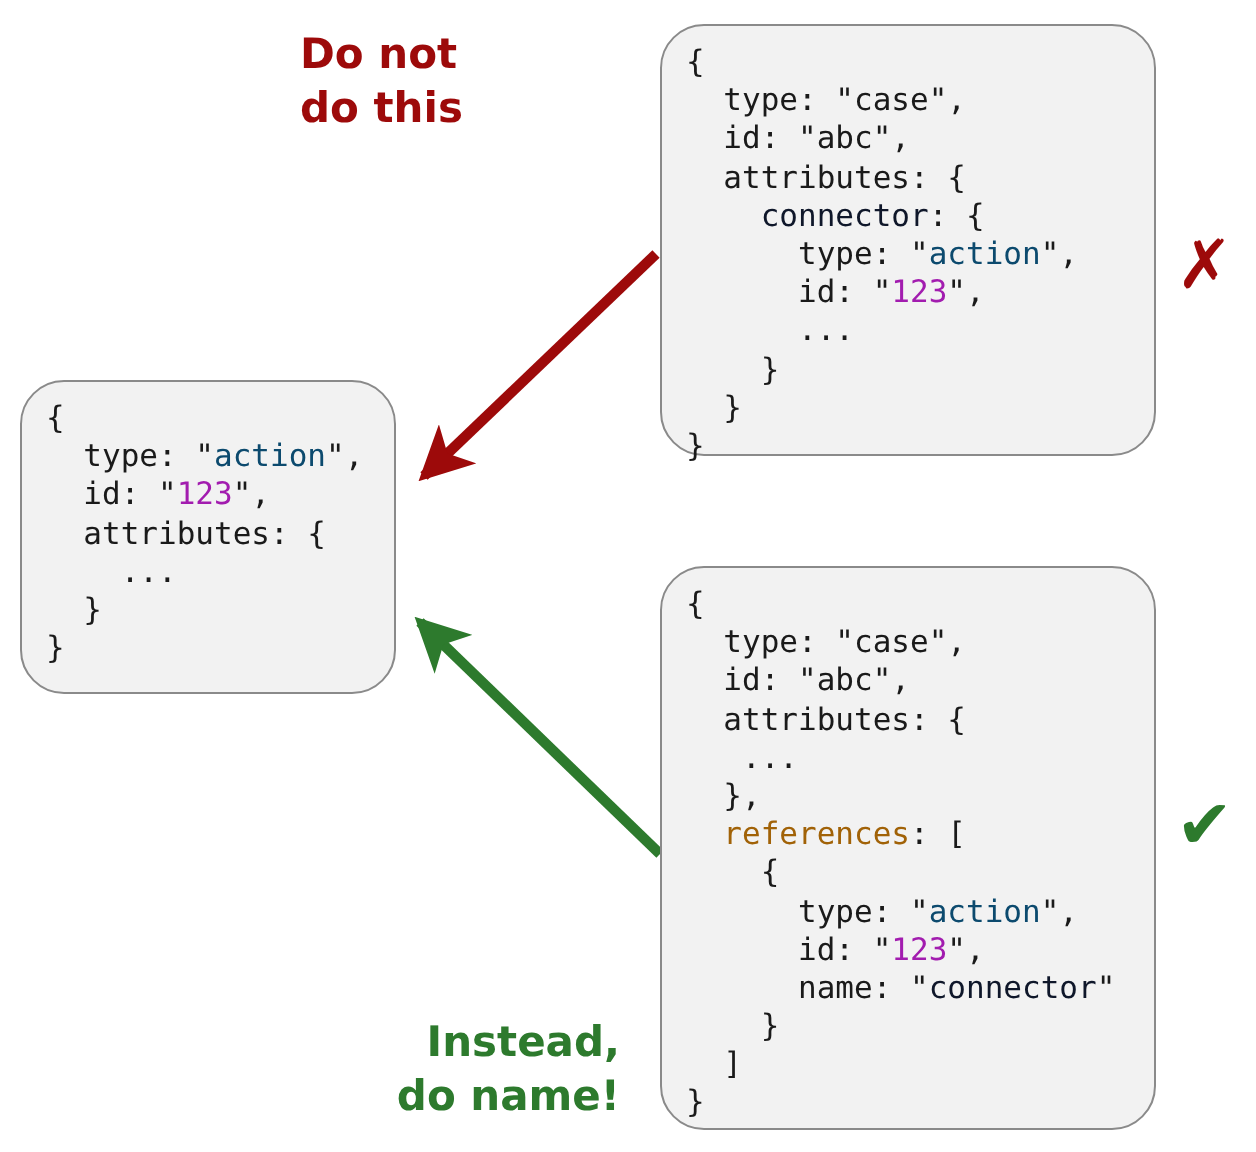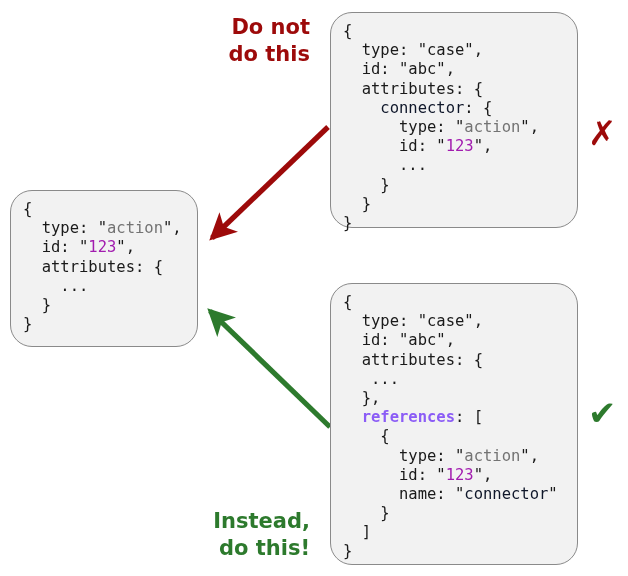--- a/index.html
+++ b/index.html
@@ -28,35 +28,35 @@
     white-space: pre;
     padding: 9px 12px;
   }
   #box-left  { left: 10px;  top: 190px; width: 188px; height: 157px; }
   #box-bad   { left: 330px; top: 12px;  width: 248px; height: 216px; }
   #box-good  { left: 330px; top: 283px; width: 248px; height: 282px; }
 
   .code-line { display: block; height: 19.2px; }
 
   .k-pink   { color: #0f172a; }
-  .k-blue   { color: #737373; }
+  .k-blue   { color: #0c4a6e; }
   .k-orange { color: #a21caf; }
-  .k-bold   { font-weight: bold; color: #8b5cf6; text-align: center; }
+  .k-bold   { font-weight: normal; color: #a16207; text-align: center; }
 
   .callout {
     position: absolute;
     font-family: "DejaVu Sans", sans-serif;
     font-weight: bold;
     font-size: 21px;
     line-height: 27px;
     white-space: pre-line;
   }
   #label-bad {
     left: 150px; top: 14px; width: 160px;
-    text-align: right;
+    text-align: left;
     color: #9d0a0a;
   }
   #label-good {
     left: 150px; top: 508px; width: 160px;
     text-align: right;
     color: #2d7a2d;
   }
 
   .mark {
     position: absolute;
@@ -90,21 +90,21 @@
       </marker>
     </defs>
     <line x1="328" y1="127" x2="212" y2="238" stroke="#9d0a0a" stroke-width="5.2" marker-end="url(#arrow-red)"></line>
     <line x1="330" y1="427" x2="210" y2="311" stroke="#2d7a2d" stroke-width="5.2" marker-end="url(#arrow-green)"></line>
   </svg>
 
   <div class="callout" id="label-bad">Do not
 do this</div>
 
   <div class="callout" id="label-good">Instead,
-do this!</div>
+do name!</div>
 
   <div class="mark" id="mark-x">✗</div>
 
   <div class="mark" id="mark-check">✔</div>
 
   <div class="json-box" id="box-left"><span class="code-line"><span>{</span></span><span class="code-line"><span>  type: "</span><span class="k-blue">action</span><span>",</span></span><span class="code-line"><span>  id: "</span><span class="k-orange">123</span><span>",</span></span><span class="code-line"><span>  attributes: {</span></span><span class="code-line"><span>    ...</span></span><span class="code-line"><span>  }</span></span><span class="code-line"><span>}</span></span></div>
 
   <div class="json-box" id="box-bad"><span class="code-line"><span>{</span></span><span class="code-line"><span>  type: "case",</span></span><span class="code-line"><span>  id: "abc",</span></span><span class="code-line"><span>  attributes: {</span></span><span class="code-line"><span>    </span><span class="k-pink">connector</span><span>: {</span></span><span class="code-line"><span>      type: "</span><span class="k-blue">action</span><span>",</span></span><span class="code-line"><span>      id: "</span><span class="k-orange">123</span><span>",</span></span><span class="code-line"><span>      ...</span></span><span class="code-line"><span>    }</span></span><span class="code-line"><span>  }</span></span><span class="code-line"><span>}</span></span></div>
 
   <div class="json-box" id="box-good"><span class="code-line"><span>{</span></span><span class="code-line"><span>  type: "case",</span></span><span class="code-line"><span>  id: "abc",</span></span><span class="code-line"><span>  attributes: {</span></span><span class="code-line"><span>   ...</span></span><span class="code-line"><span>  },</span></span><span class="code-line"><span>  </span><span class="k-bold">references</span><span>: [</span></span><span class="code-line"><span>    {</span></span><span class="code-line"><span>      type: "</span><span class="k-blue">action</span><span>",</span></span><span class="code-line"><span>      id: "</span><span class="k-orange">123</span><span>",</span></span><span class="code-line"><span>      name: "</span><span class="k-pink">connector</span><span>"</span></span><span class="code-line"><span>    }</span></span><span class="code-line"><span>  ]</span></span><span class="code-line"><span>}</span></span></div>

